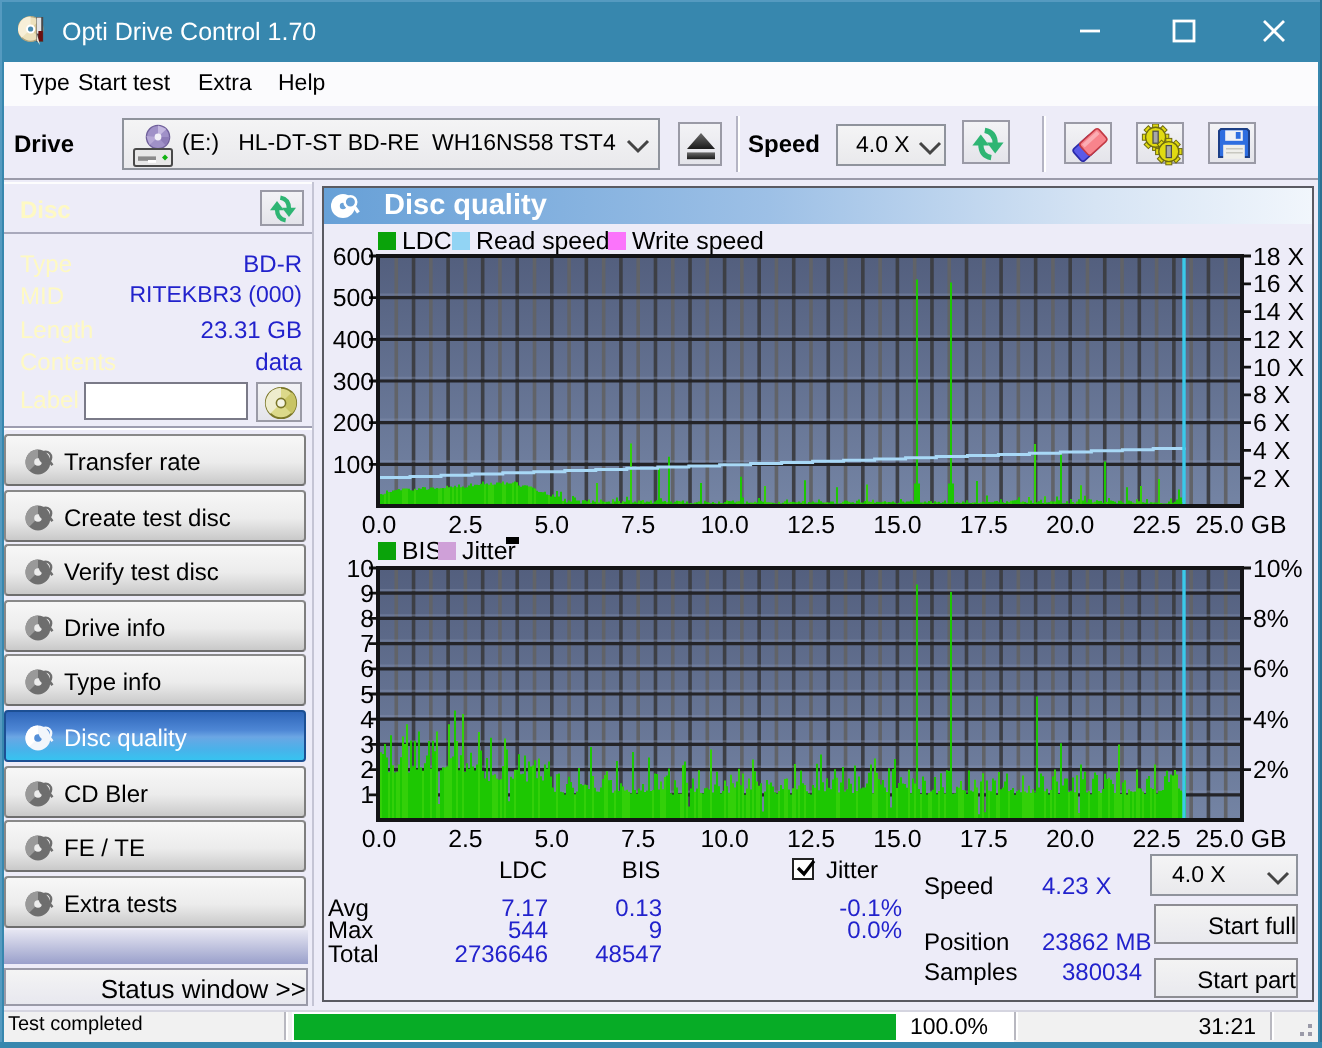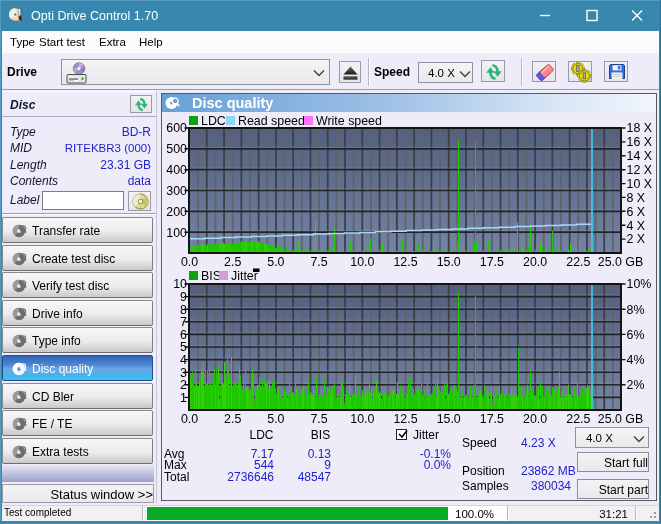--- a/index.html
+++ b/index.html
@@ -20,21 +20,21 @@
 .menuitem { position:absolute; top:5px; font-size:11.5px; color:#000; }
 
 
 #toolbar { left:2px; top:53px; width:657px; height:37px; background:#edecf8; border-bottom:1px solid #9b9baa; }
 .tool-label { font-size:12px; font-weight:bold; color:#000; }
 .combo { background:linear-gradient(#f4f4f5,#e9e9ec); border:1px solid #8f939c; }
 .toolbtn { background:linear-gradient(#f3f3f6,#e4e4ea); border:1px solid #9a9aa6; }
 .vsep { width:1px; background:#b4b4c4; box-shadow:1px 0 0 #fff; }
 
 
-.side-label { font-size:12px; color:#0f172a;font-style:italic; }
+.side-label { font-size:12px; color:#fef9c3; }
 .side-value { font-size:12px; color:#2222cc; text-align:right; }
 .sbtn { position:absolute; left:2px; width:151px; height:26px; border:1px solid #898989;
   border-bottom-color:#6e6e6e; border-right-color:#7e7e7e; border-radius:2px;
   background:linear-gradient(#f7f7f7 0%,#ececec 55%,#d9d9d9 80%,#c9c9c9 100%); }
 .sbtn-sel { background:linear-gradient(180deg,#2f66b9 0%,#4e87d5 38%,#6ba6e4 52%,#49b2ea 78%,#37c3f0 100%); border-color:#1c4f93; }
 .sbtn .txt { position:absolute; left:29px; top:6px; font-size:12px; color:#000; }
 .sbtn-sel .txt { color:#fff; }
 
 
 #statusbar { left:2px; top:505px; width:657px; height:16px; background:#f1f1f1; border-top:1px solid #d5d5e0; font-size:12px; }
@@ -89,20 +89,21 @@
     <circle cx="13" cy="6.5" r="5.8" fill="#a091c8" stroke="#6f5f9a" stroke-width="0.7"></circle>
     <path d="M13 0.7L17.2 2.5L13 6.5Z" fill="#c4b8e0"></path>
     <path d="M18.8 6.5L17 10.9L13 6.5Z" fill="#8d7cb8"></path>
     <path d="M8.8 10.5L7.2 6L13 6.5Z" fill="#b6a8d6"></path>
     <circle cx="13" cy="6.5" r="1.7" fill="#f2f0f8"></circle>
     <rect x="1" y="12.5" width="19" height="8.5" rx="1" fill="#e8e8e8" stroke="#4a4a4a" stroke-width="1"></rect>
     <rect x="3" y="16.2" width="9" height="2.2" fill="#8a8a8a"></rect>
     <rect x="8" y="18" width="4" height="1.4" fill="#fff"></rect>
     <path d="M16.5 15.2L18 16.7L16.5 18.2L15 16.7Z" fill="#12b212"></path>
   </svg>
+  <span class="abs" style="left:29px;top:6px;font-size:11.5px">(E:)&nbsp;&nbsp;&nbsp;HL-DT-ST BD-RE&nbsp;&nbsp;WH16NS58 TST4</span>
   <svg class="abs" style="left:251px;top:9px" width="12" height="8">
       <path d="M1 1.5L6 6.5L11 1.5" stroke="#444" stroke-width="1.5" fill="none"></path>
     </svg>
 </div>
 <div class="abs toolbtn" style="left:339px;top:61px;width:22px;height:22px">
   <svg class="abs" style="left:3px;top:4px" width="15" height="14" viewBox="0 0 15 14">
     <defs>
         <linearGradient id="ejg" x1="0" y1="0" x2="0" y2="1">
           <stop offset="0" stop-color="#6a6a6a"></stop>
           <stop offset="1" stop-color="#1a1a1a"></stop>

